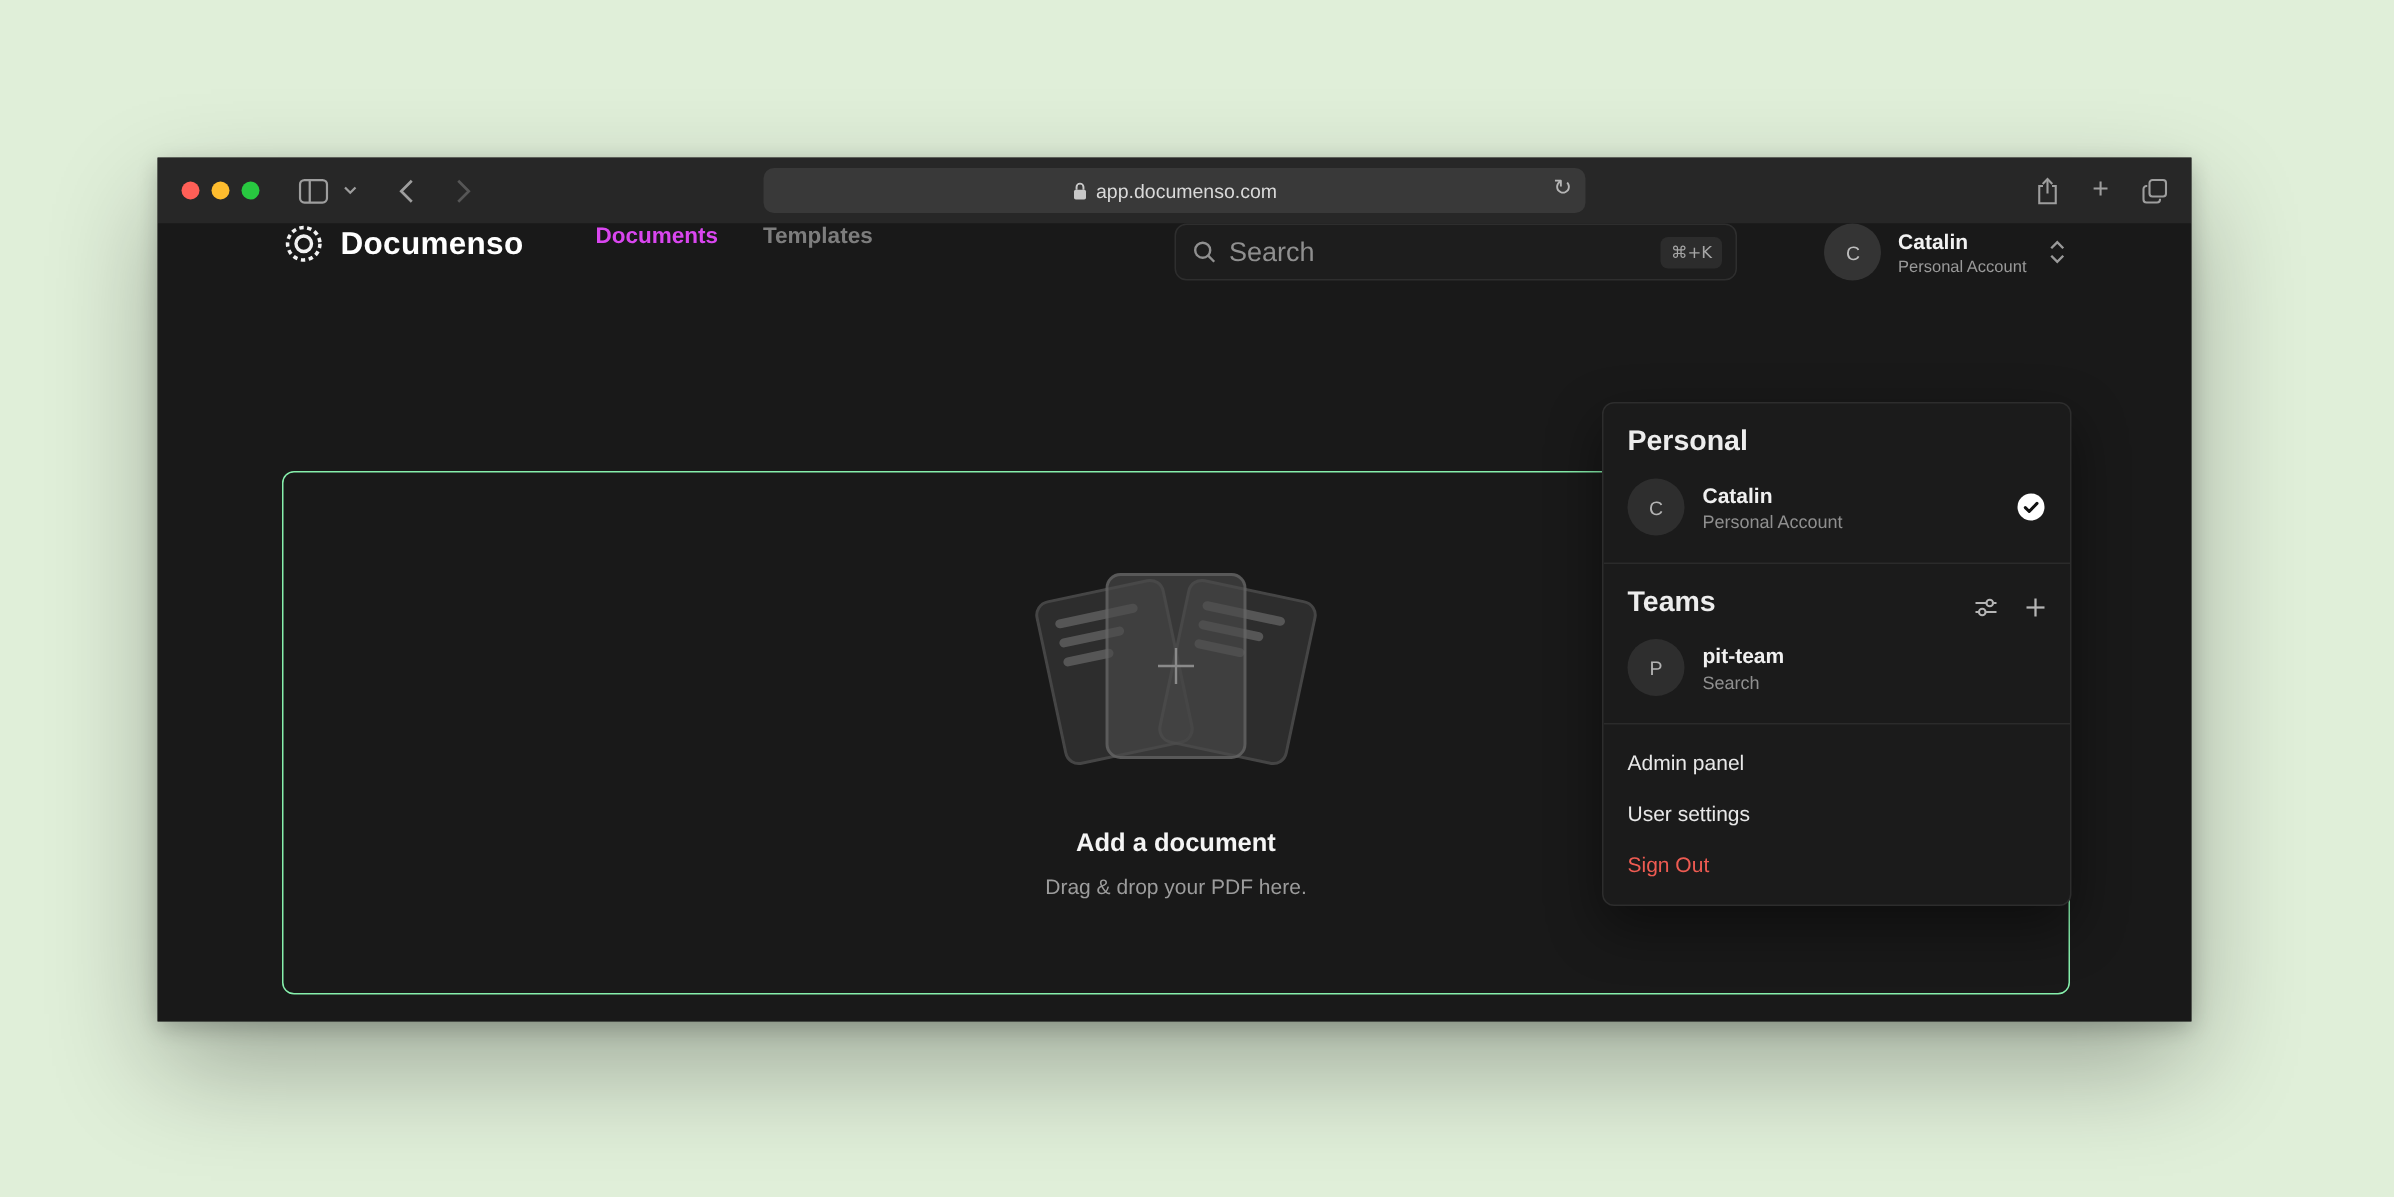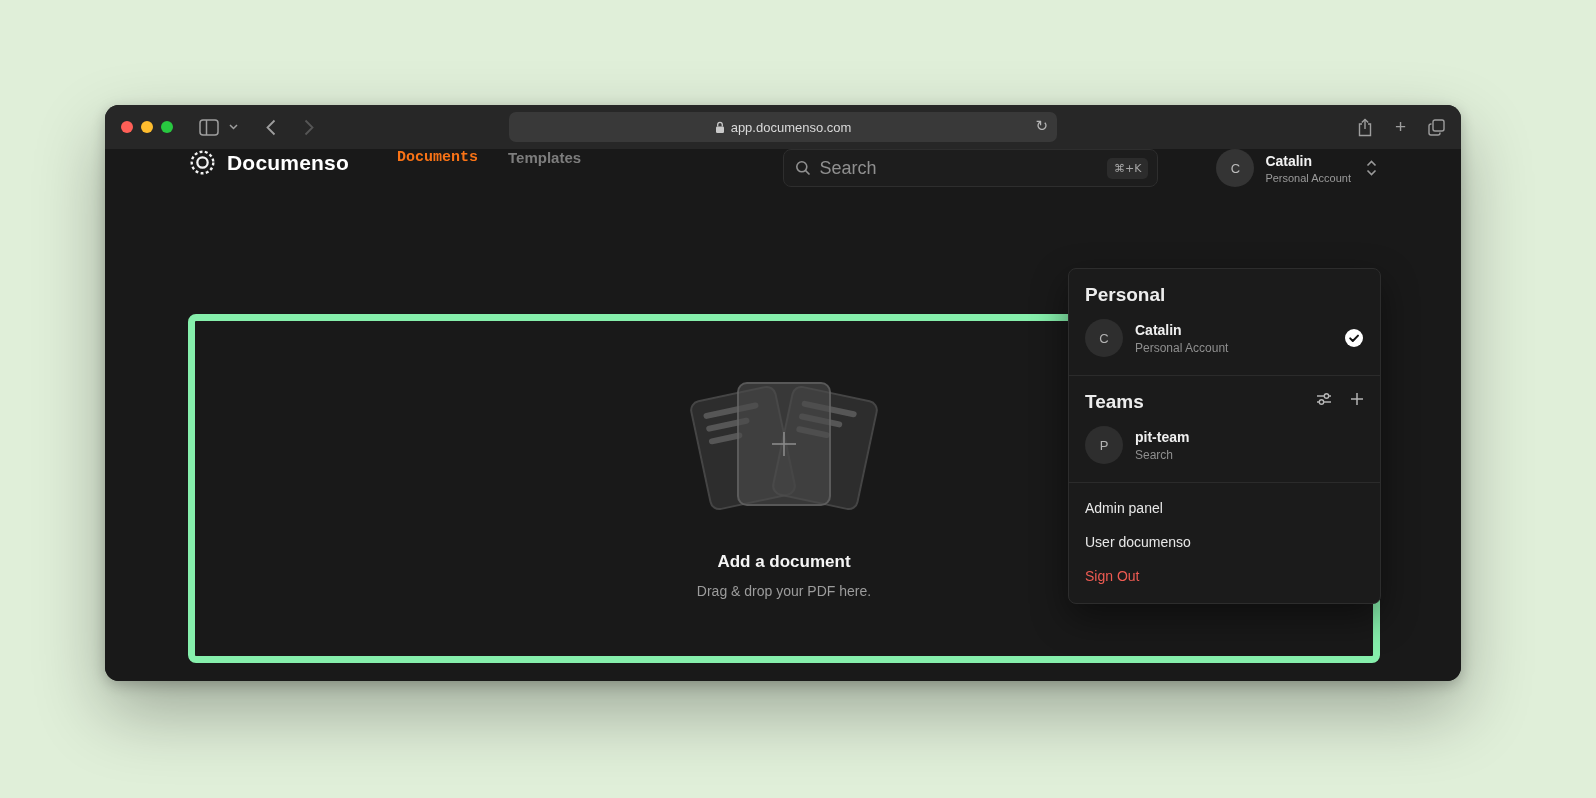--- a/index.html
+++ b/index.html
@@ -8,21 +8,21 @@
     background: #e0efd9;
     font-family: "Liberation Sans", sans-serif;
     overflow: hidden;
     position: relative;
   }
 
   
   .window {
     position: absolute; left: 105px; top: 105px;
     width: 1356px; height: 576px;
-    background: #1a1a1a; border-radius: 14px;
+    background: #1a1a1a; border-radius: 0;
     box-shadow: 0 30px 70px rgba(0,0,0,.30), 0 4px 14px rgba(0,0,0,.22);
     overflow: hidden;
   }
 
   
   .titlebar {
     position: relative; height: 44px; background: #272727;
     display: flex; align-items: center; padding: 0 16px; gap: 10px;
   }
   .traffic { display: flex; gap: 8px; margin-right: 16px; }
@@ -44,21 +44,21 @@
   .tb-right { margin-left: auto; display: flex; align-items: center; gap: 22px; color: #b9b9b9; }
 
   
   .content { position: relative; height: calc(100% - 44px); background: #191919; }
 
   .appbar { display: flex; align-items: flex-start; height: 94px; padding: 0 84px; }
   .brand { display: flex; align-items: center; gap: 11px; color: #fff; }
   .brand-name { font-size: 21px; font-weight: 700; letter-spacing: .2px; }
   .nav { display: flex; gap: 30px; margin-left: 48px; }
   .nav-link { font-size: 15px; font-weight: 600; cursor: pointer; }
-  .nav-link.active { color: #f97316; font-family: Liberation Mono, monospace; }
+  .nav-link.active { color: #d946ef; }
   .nav-link.idle { color: #7d7d7d; }
 
   .search {
     margin-left: auto; width: 375px; height: 38px;
     border: 1px solid #2e2e2e; background: #1d1d1d; border-radius: 8px;
     display: flex; align-items: center; padding: 0 9px 0 11px; gap: 8px;
   }
   .search input {
     flex: 1; background: transparent; border: none; outline: none;
     color: #e8e8e8; font-size: 18px; font-family: "Liberation Sans", sans-serif;
@@ -77,21 +77,21 @@
     font-size: 13px; flex: none;
   }
   .acct-text { display: flex; flex-direction: column; }
   .acct-name { font-size: 14px; font-weight: 700; color: #f2f2f2; }
   .acct-sub { font-size: 11px; color: #9a9a9a; margin-top: 3px; }
   .updown { color: #9a9a9a; margin-left: 4px; display: flex; }
 
   
   .dropzone {
     position: absolute; left: 83px; right: 81px; top: 165px; bottom: 18px;
-    border: 7px solid #86efac; border-radius: 8px;
+    border: 1px solid #86efac; border-radius: 8px;
     display: flex; flex-direction: column; align-items: center; justify-content: center;
   }
   .cards { position: relative; width: 210px; height: 150px; margin-bottom: 24px; }
   .card {
     position: absolute; top: 14px; width: 88px; height: 112px; border-radius: 10px;
     background: rgba(62,62,62,.55); border: 2px solid rgba(90,90,90,.55);
   }
   .card .bars { padding: 12px 10px; display: flex; flex-direction: column; gap: 7px; }
   .bar { height: 6px; border-radius: 3px; background: rgba(120,120,120,.55); }
   .bar.b1 { width: 56px; } .bar.b2 { width: 44px; } .bar.b3 { width: 34px; }
@@ -117,21 +117,21 @@
   .menu-row { display: flex; align-items: center; gap: 12px; padding: 2px 2px 6px; cursor: pointer; }
   .menu-avatar {
     width: 38px; height: 38px; border-radius: 50%; background: #2e2e2e;
     color: #b3b3b3; display: flex; align-items: center; justify-content: center;
     font-size: 13px; flex: none;
   }
   .menu-name { font-size: 14px; font-weight: 600; color: #f0f0f0; }
   .menu-sub { font-size: 12px; color: #8f8f8f; margin-top: 3px; }
   .check { margin-left: auto; display: flex; }
   .menu-divider { height: 1px; background: #2b2b2b; }
-  .teams-head { display: flex; align-items: flex-start; padding: 3px 2px 11px; }
+  .teams-head { display: flex; align-items: flex-end; padding: 3px 2px 11px; }
   .teams-head .menu-label { padding: 0; }
   .teams-icons { margin-left: auto; display: flex; align-items: center; gap: 18px; color: #b5b5b5; }
   .menu-items { padding: 8px 0 10px; }
   .menu-item { padding: 9px 16px; font-size: 14px; color: #e8e8e8; cursor: pointer; }
   .menu-item.danger { color: #ee5b52; }
 
   .icon { display: inline-flex; }
 </style>
 </head>
 <body>
@@ -317,19 +317,19 @@
             <span class="menu-name">pit-team</span>
             <span class="menu-sub">Search</span>
           </span>
         </div>
       </div>
 
       <div class="menu-divider"></div>
 
       <div class="menu-items">
         <div class="menu-item">Admin panel</div>
-        <div class="menu-item">User documenso</div>
+        <div class="menu-item">User settings</div>
         <div class="menu-item danger">Sign Out</div>
       </div>
     </div>
 
   </div>
 </div>
 
 </body></html>

